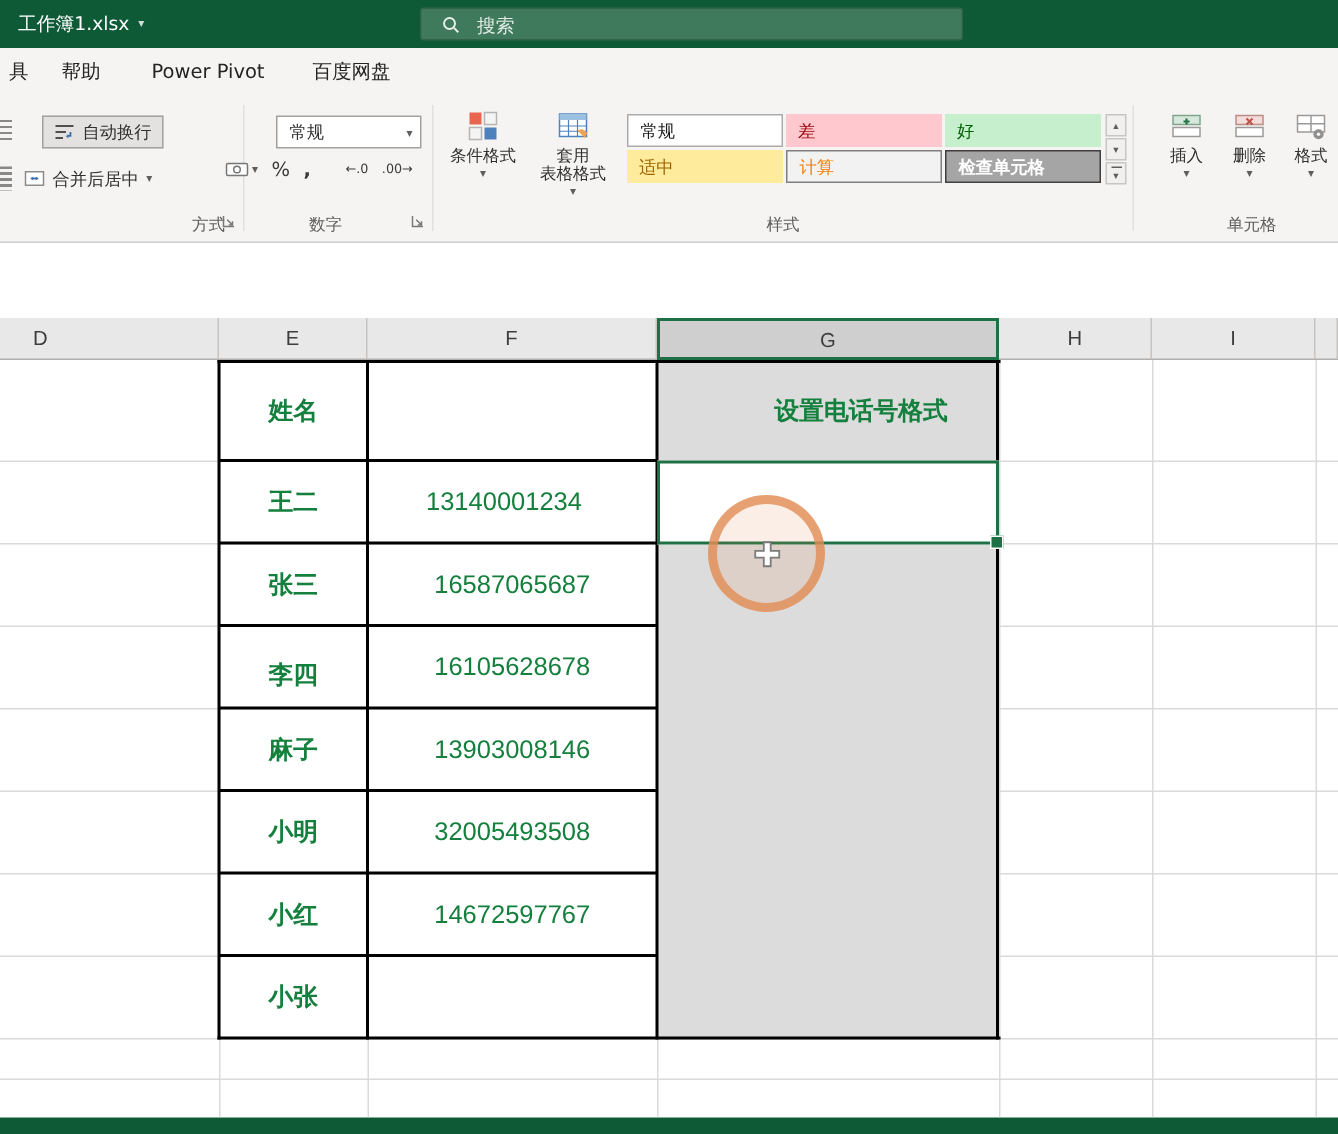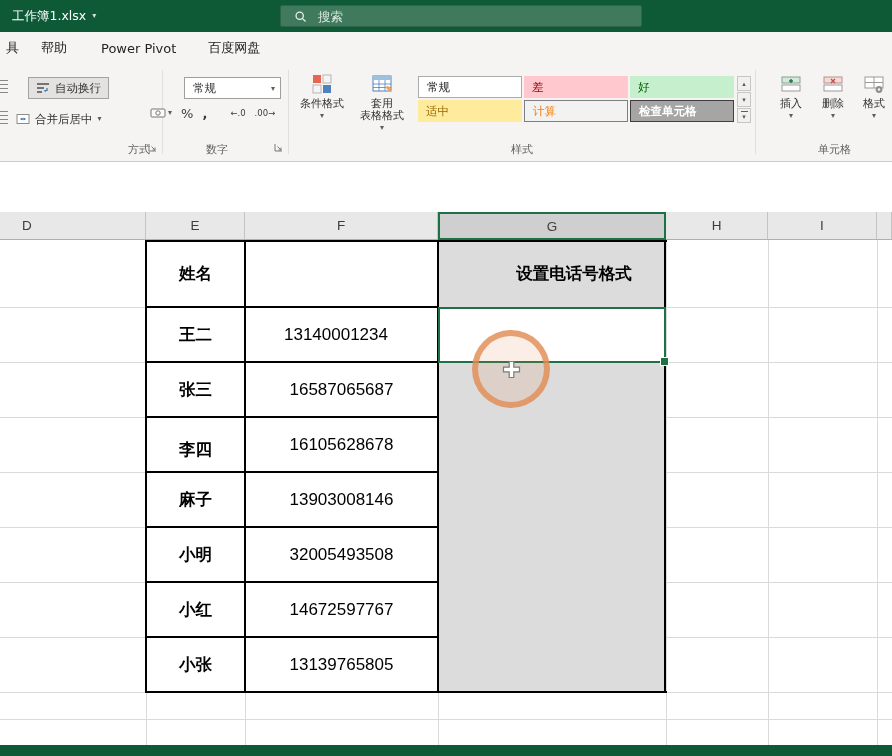--- a/index.html
+++ b/index.html
@@ -48,21 +48,21 @@
   .chd{position:absolute;top:0;height:27px;display:flex;align-items:center;justify-content:center;
        font-size:13.5px;color:#3e3d3c;border-right:1px solid #c6c4c2;box-sizing:border-box;font-family:"Liberation Sans",sans-serif;}
   .chd-d{justify-content:flex-start;padding-left:22px;}
   .chd-sel{background:#cfcfcf;border:2px solid #1e7145;height:28px;z-index:2;}
   
   #body{position:absolute;left:0;top:240px;width:892px;height:505px;background:#fff;overflow:hidden;}
   .vl{position:absolute;top:0;width:1px;height:505px;background:#dadada;z-index:1;}
   .hl{position:absolute;left:0;width:892px;height:1px;background:#dadada;z-index:1;}
   #gfill{position:absolute;left:438px;top:0;width:228px;height:453px;background:#dcdcdc;z-index:2;}
   .tb{position:absolute;background:#000;z-index:3;}
-  .tcell{position:absolute;display:flex;align-items:center;justify-content:center;z-index:4;color:#000000;text-align:right;}
+  .tcell{position:absolute;display:flex;align-items:center;justify-content:center;z-index:4;color:#15803d;text-align:right;}
   .zh{font-size:16.5px;font-weight:700;}
   .num{font-size:17px;font-family:"Liberation Sans",sans-serif;}
   #active{position:absolute;left:438px;top:67px;width:228px;height:56px;background:#fff;border:2px solid #1e7145;box-sizing:border-box;z-index:5;}
   #handle{position:absolute;right:-5px;bottom:-5px;width:7px;height:7px;background:#1e7145;border:1px solid #fff;}
   #ring{position:absolute;left:472px;top:90px;width:78px;height:78px;border-radius:50%;
         border:6px solid rgba(226,140,84,.8);background:rgba(226,140,84,.15);box-sizing:border-box;z-index:7;}
   #cursor{position:absolute;left:502px;top:120px;z-index:8;}
   
   #statusbar{position:absolute;left:0;top:745px;width:892px;height:11px;background:#0e5a37;}
 </style>
@@ -299,21 +299,20 @@
     <div class="tcell num" style="left:246px;top:123px;width:191px;height:53px">16587065687</div>
     <div class="tcell zh" style="left:147px;top:178px;width:97px;height:64px">李四</div>
     <div class="tcell num" style="left:246px;top:178px;width:191px;height:53px">16105628678</div>
     <div class="tcell zh" style="left:147px;top:233px;width:97px;height:53px">麻子</div>
     <div class="tcell num" style="left:246px;top:233px;width:191px;height:53px">13903008146</div>
     <div class="tcell zh" style="left:147px;top:288px;width:97px;height:53px">小明</div>
     <div class="tcell num" style="left:246px;top:288px;width:191px;height:53px">32005493508</div>
     <div class="tcell zh" style="left:147px;top:343px;width:97px;height:53px">小红</div>
     <div class="tcell num" style="left:246px;top:343px;width:191px;height:53px">14672597767</div>
     <div class="tcell zh" style="left:147px;top:398px;width:97px;height:53px">小张</div>
-    <div class="tcell num" style="left:246px;top:398px;width:191px;height:53px">13139765805</div>
 
     <div id="active">
       <div id="handle"></div>
     </div>
 
     <div id="ring"></div>
     <div id="cursor">
       <svg width="19" height="19" viewBox="0 0 19 19">
           <path d="M7.2 1.5h4.6v5.7h5.7v4.6h-5.7v5.7H7.2v-5.7H1.5V7.2h5.7z" fill="#ffffff" stroke="#7b7b7b" stroke-width="1.2"></path>
         </svg>

